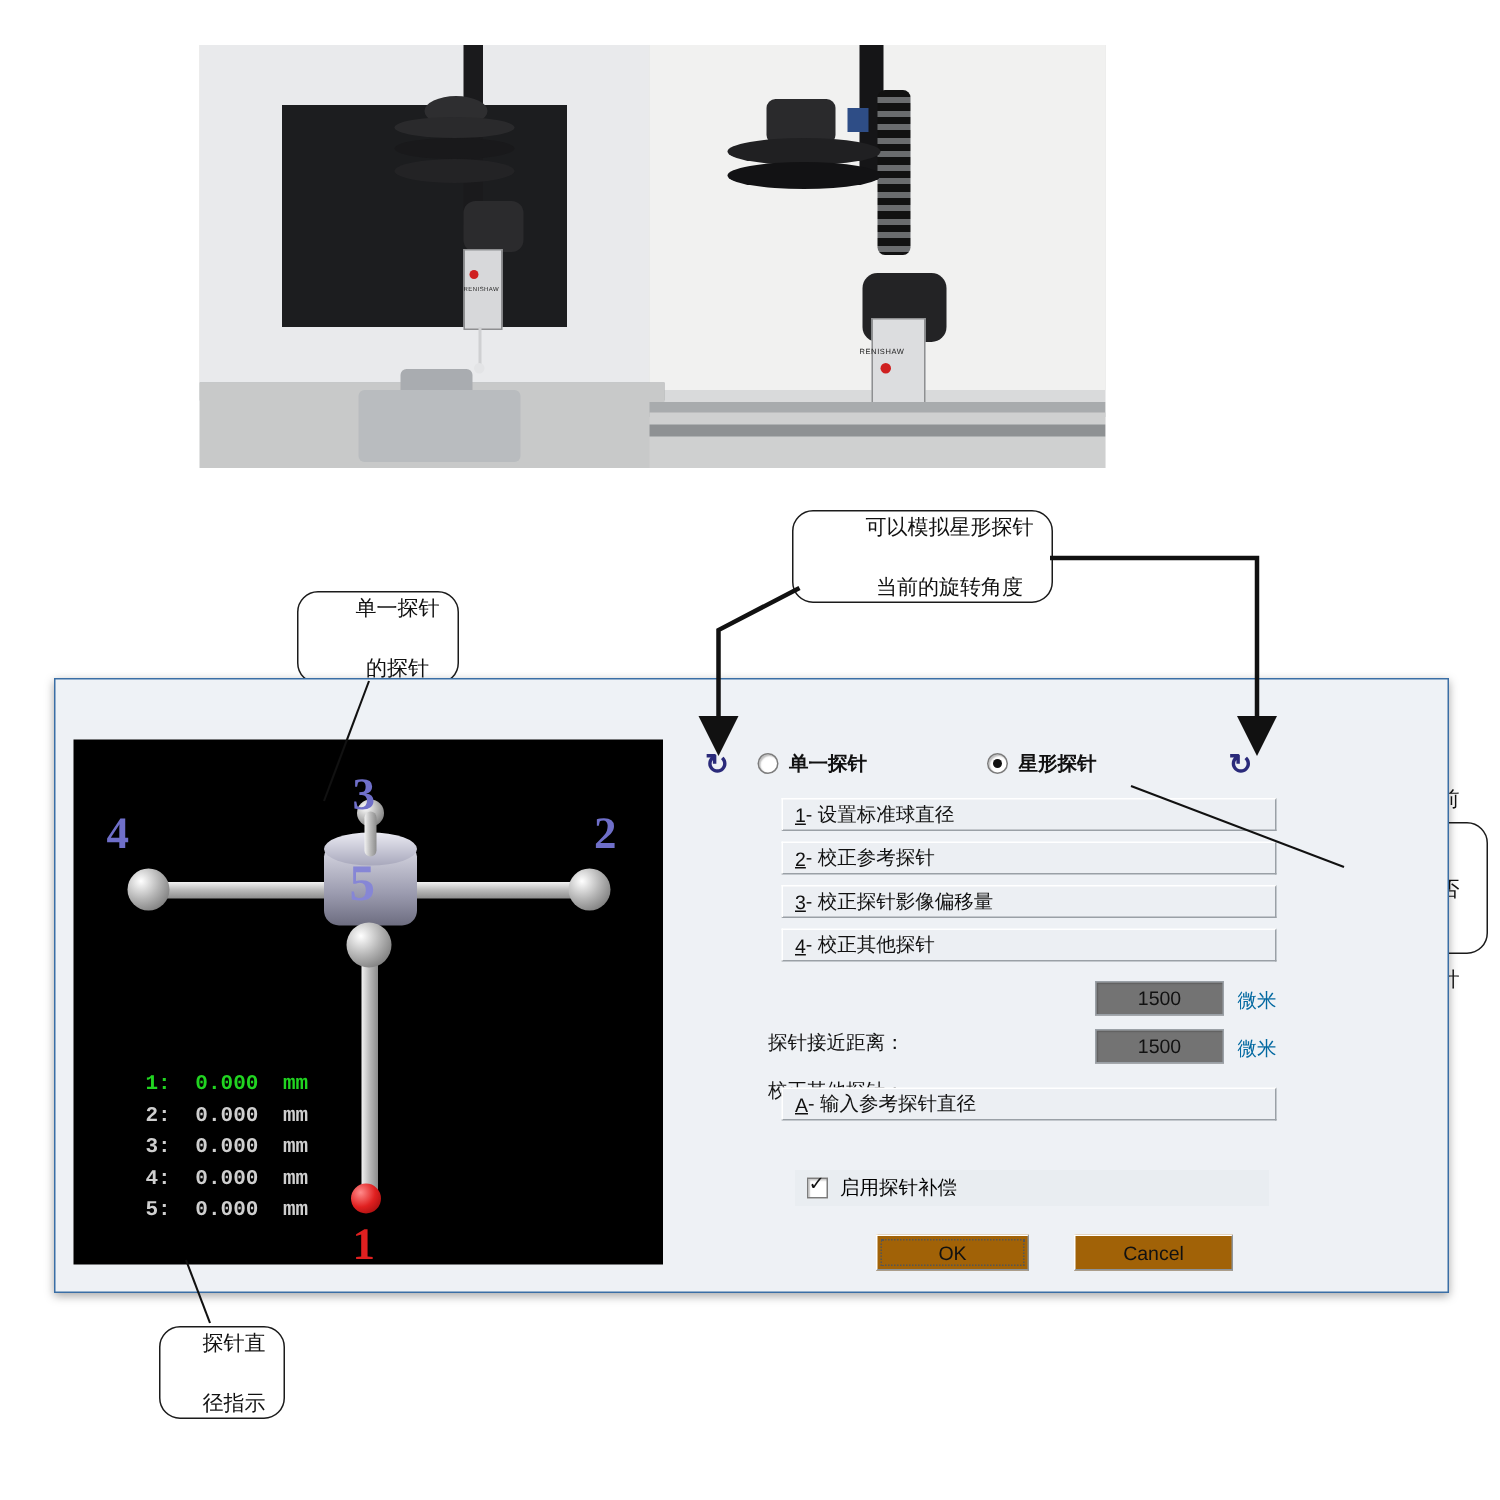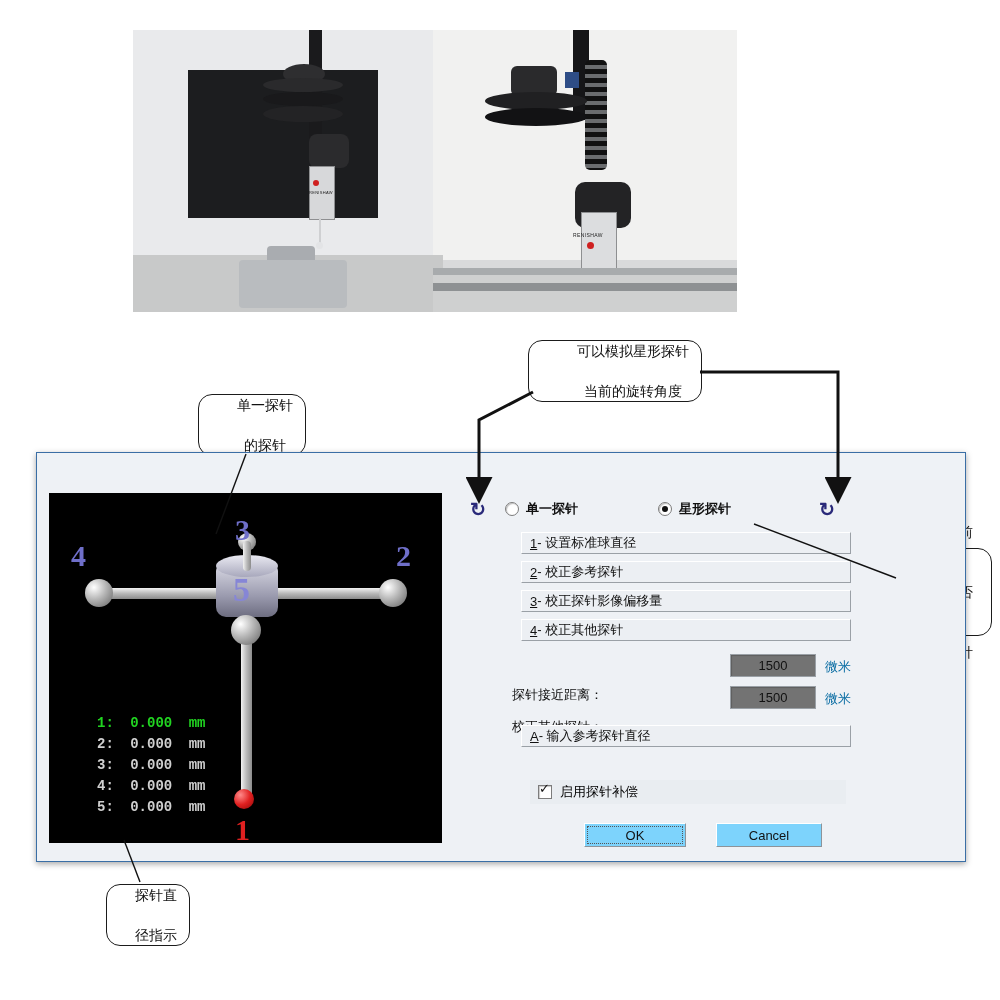--- a/index.html
+++ b/index.html
@@ -105,21 +105,21 @@
   .txtbox{
     position:absolute;width:84px;height:21px;background:#737373;border:1px solid #9aa0a6;
     box-shadow:inset 1px 1px 1px rgba(0,0,0,.18);
     font-size:13px;color:#111;display:flex;align-items:center;justify-content:center;
   }
   .unit{position:absolute;font-size:13px;color:#0369a1;}
   .chk-wrap{position:absolute;left:492px;top:300px;width:316px;height:24px;background:#e9edf1;display:flex;align-items:center;}
   .chk{width:12px;height:12px;border:1px solid #7c7c7c;background:#fff;margin-left:8px;margin-right:8px;position:relative;box-shadow:inset 1px 1px 1px rgba(0,0,0,.22);}
   .chk.on:after{content:"✓";position:absolute;left:0px;top:-4px;font-size:13px;color:#111;line-height:14px;}
   .btn-std{
-    position:absolute;height:22px;background:#7dd3fc;
+    position:absolute;height:22px;background:#a16207;
     border-top:1px solid #fff;border-left:1px solid #fff;
     border-right:1px solid #8d9399;border-bottom:1px solid #8d9399;
     font-size:13px;color:#111;display:flex;align-items:center;justify-content:center;
   }
   #okbtn{left:546px;top:343px;width:100px;outline:1px dotted #555;outline-offset:-4px;}
   #cancelbtn{left:668px;top:343px;width:104px;margin-left:10px;}
 
   .rot-icon{position:absolute;font-size:19px;color:#2a2a7a;font-weight:bold;}
 
   

